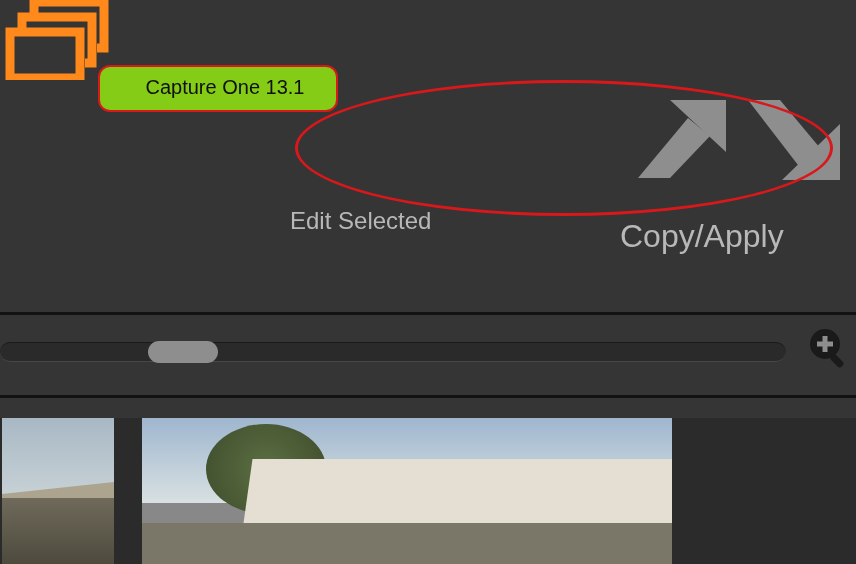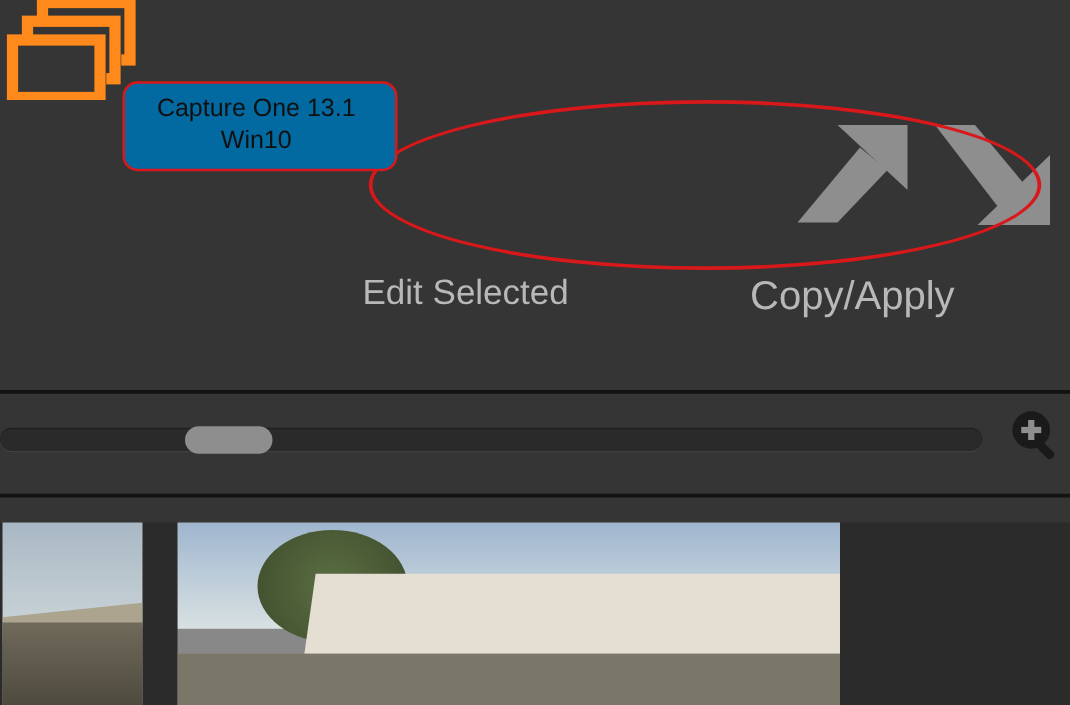--- a/index.html
+++ b/index.html
@@ -20,58 +20,58 @@
     height: 300px;
     background: #353535;
   }
   #edit-selected-button {
     top: 105px;
     left: 355px;
     width: 170px;
   }
   #edit-selected-label {
     position: absolute;
-    top: 218px;
+    top: 207px;
     left: 290px;
     color: #b8b8b8;
-    font-size: 28px;
+    font-size: 24px;
   }
   #copy-apply-button {
     position: absolute;
     top: 100px;
     left: 630px;
     width: 210px;
     height: 75px;
   }
   #copy-apply-label {
     position: absolute;
     top: 218px;
-    left: 600px;
+    left: 620px;
     color: #b8b8b8;
     font-size: 32px;
   }
   .annotation-circle {
     position: absolute;
     top: 80px;
     left: 295px;
     width: 532px;
     height: 130px;
     border: 3px solid #d8181a;
     border-radius: 50%;
     pointer-events: none;
   }
   .annotation-note {
     position: absolute;
     top: 65px;
     left: 98px;
     width: 210px;
-    background: #0369a1;
+    background: #84cc16;
     border: 2px solid #d8181a;
     border-radius: 12px;
-    padding: 8px 6px 10px 0;
+    padding: 8px 6px 10px 20px;
     text-align: center;
     color: #101010;
     font-size: 20px;
     line-height: 1.25;
     font-family: Arial, sans-serif;
   }
   .slider-area {
     position: absolute;
     top: 312px;
     left: 0;
@@ -171,21 +171,20 @@
         <polygon points="210,24 210,80 152,80"></polygon>
       </g>
     </svg>
   </div>
   <div id="copy-apply-label">Copy/Apply</div>
 
   <div class="annotation-circle"></div>
 
   <div class="annotation-note">
     <div>Capture One 13.1</div>
-    <div>Win10</div>
   </div>
 </div>
 
 <div class="slider-area">
   <div class="slider-track">
     <div class="slider-thumb"></div>
   </div>
 </div>
 <div class="zoom-icon">
   <svg width="45" height="45" viewBox="0 0 45 45">

